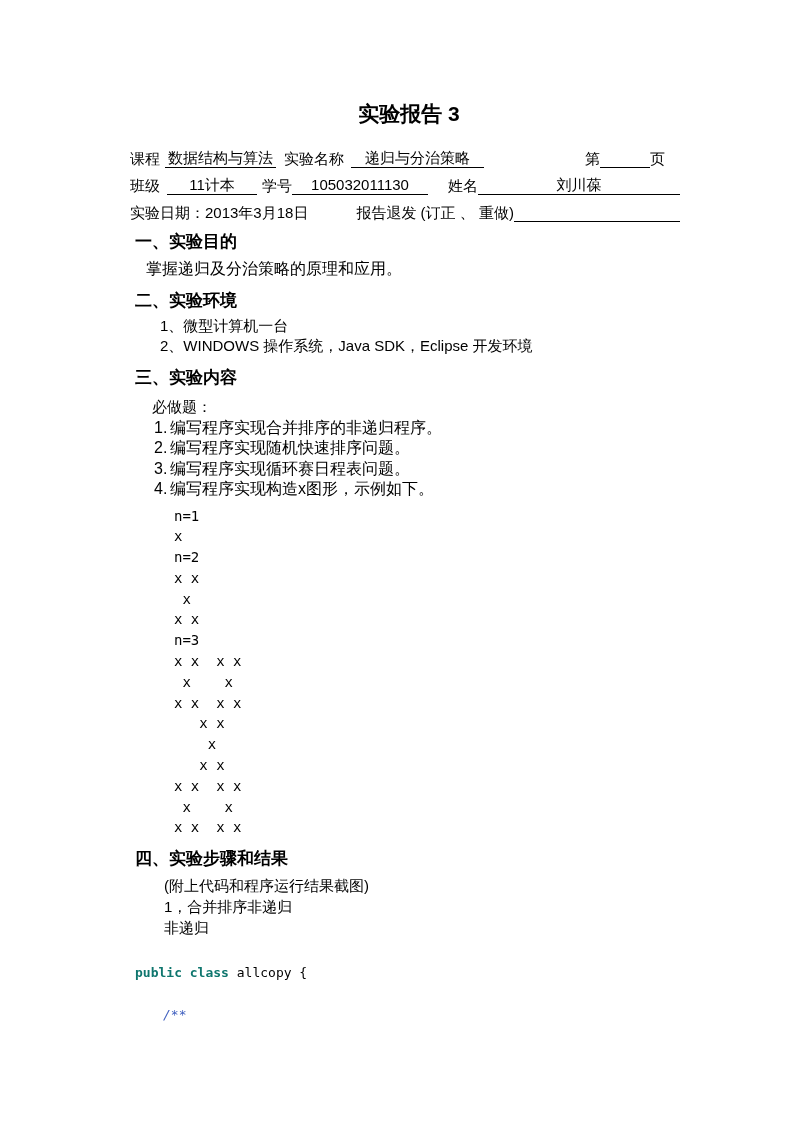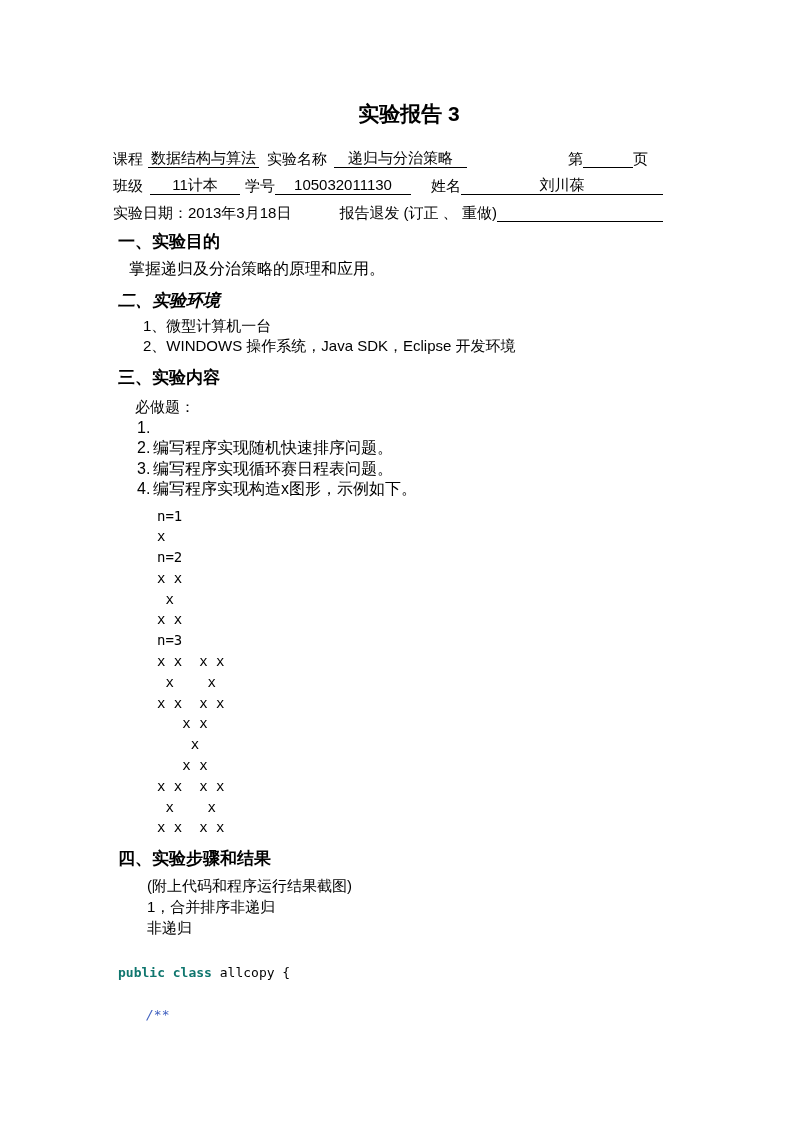--- a/index.html
+++ b/index.html
@@ -10,21 +10,21 @@
     color:#000000;
     font-family:"Liberation Sans", sans-serif;
     overflow:hidden;
   }
   .doc-title {
     position:absolute; top:101px; left:12px; width:100%;
     text-align:center;
     font-size:21px; font-weight:bold; line-height:26px;
   }
   .content {
-    position:absolute; left:113px; top:144px; width:550px;
+    position:absolute; left:130px; top:144px; width:550px;
   }
   
   .hdr-row {
     display:flex; align-items:flex-end;
     height:27px; box-sizing:border-box; padding-bottom:3px;
     font-size:15px; line-height:19px; white-space:nowrap;
   }
   .hdr-row .lbl { flex:none; }
   .blank {
     border-bottom:1px solid #000;
@@ -38,21 +38,21 @@
   .w-id   { width:136px; }
   .grow { flex:1 1 auto; }
   .ml5 { margin-left:5px; } .ml7 { margin-left:7px; } .ml8 { margin-left:8px; }
   .ml20 { margin-left:20px;text-align:right; } .ml48 { margin-left:48px;margin-top:40px; } .mlauto { margin-left:auto; }
   
   .sec-h {
     font-size:17px; font-weight:bold; line-height:22px;
     margin:0 0 0 5px;
   }
   .h1 { margin-top:6px; }
-  .h2 { margin-top:11px;font-style:italic; }
+  .h2 { margin-top:11px; }
   .h3 { margin-top:12px; }
   .h4 { margin-top:10px; }
   .para { font-size:16px; line-height:21px; margin:5px 0 0 16px; }
   .env-list { margin-top:4px; }
   .env-item { font-size:15px; line-height:19.5px; margin-left:30px; }
   .intro { font-size:15px; line-height:20.5px; margin:8px 0 0 22px; }
   .task { display:flex; font-size:16px; line-height:20.5px; margin-left:24px; }
   .task .num { width:16px; flex:none; }
   .x-pre {
     margin:6px 0 0 44px;
@@ -115,20 +115,21 @@
     <div class="sec-h h2">二、实验环境</div>
     <div class="env-list">
       <div class="env-item">1、微型计算机一台</div>
       <div class="env-item">2、WINDOWS 操作系统，Java SDK，Eclipse 开发环境</div>
     </div>
 
     <div class="sec-h h3">三、实验内容</div>
     <div class="intro">必做题：</div>
     <div class="task">
       <span class="num">1.</span>
+      <span>编写程序实现合并排序的非递归程序。</span>
     </div>
     <div class="task">
       <span class="num">2.</span>
       <span>编写程序实现随机快速排序问题。</span>
     </div>
     <div class="task">
       <span class="num">3.</span>
       <span>编写程序实现循环赛日程表问题。</span>
     </div>
     <div class="task">

